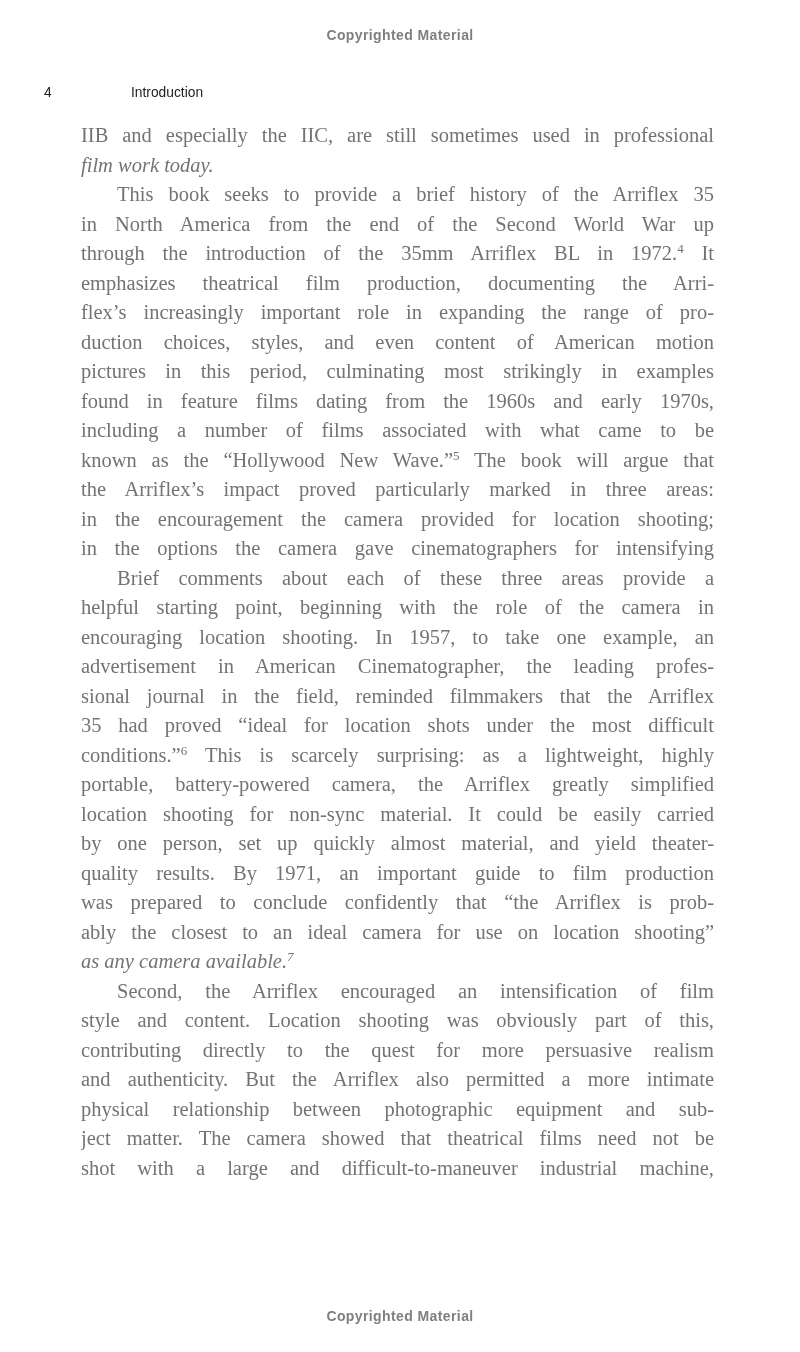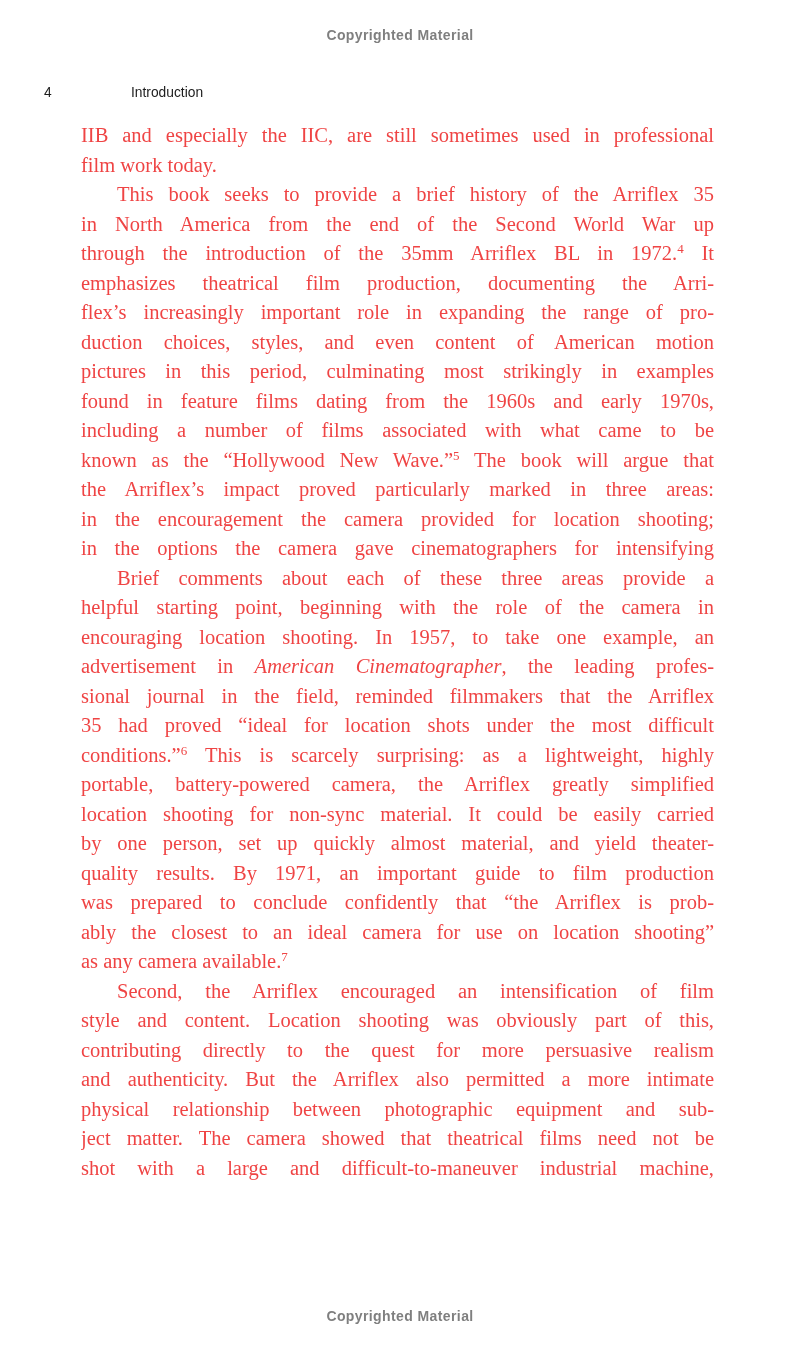--- a/index.html
+++ b/index.html
@@ -51,42 +51,42 @@
     font-size: 20.5px;
     line-height: 29.5px;
     color: #161616;
   }
   .line {
     height: 29.5px;
     overflow: hidden;
     text-align: justify;
   }
   .line.j::after { content: ""; display: inline-block; width: 100%; height: 0; }
-  .line.noj { text-align: left; }
+  .line.noj { text-align: left; font-style: italic; }
   .line.indent { text-indent: 36px; }
-  .italic-run { font-style: italic; }
+  .italic-run { }
   .sup-run {
     font-size: 13px;
     line-height: 0;
     position: relative;
     top: -7px;
   }
 </style>
 </head>
 <body style="background: rgb(255, 255, 255);">
 
 <div class="page">
 
   <div class="notice notice-top" style="color: rgb(127, 127, 127);">Copyrighted Material</div>
 
   <div class="running-head page-number"><span class="squeeze">4</span></div>
 
   <div class="running-head chapter-title"><span class="squeeze">Introduction</span></div>
 
-  <div class="body-text" style="color: #ef4444;">
+  <div class="body-text" style="color: #737373;">
       <div class="line j"><span>IIB and especially the IIC, are still sometimes used in professional</span></div>
       <div class="line noj"><span>film work today.</span></div>
       <div class="line j indent"><span>This book seeks to provide a brief history of the Arriflex 35</span></div>
       <div class="line j"><span>in North America from the end of the Second World War up</span></div>
       <div class="line j"><span>through the introduction of the 35mm Arriflex BL in 1972.</span><span class="sup-run">4</span><span> It</span></div>
       <div class="line j"><span>emphasizes theatrical film production, documenting the Arri-</span></div>
       <div class="line j"><span>flex’s increasingly important role in expanding the range of pro-</span></div>
       <div class="line j"><span>duction choices, styles, and even content of American motion</span></div>
       <div class="line j"><span>pictures in this period, culminating most strikingly in examples</span></div>
       <div class="line j"><span>found in feature films dating from the 1960s and early 1970s,</span></div>

